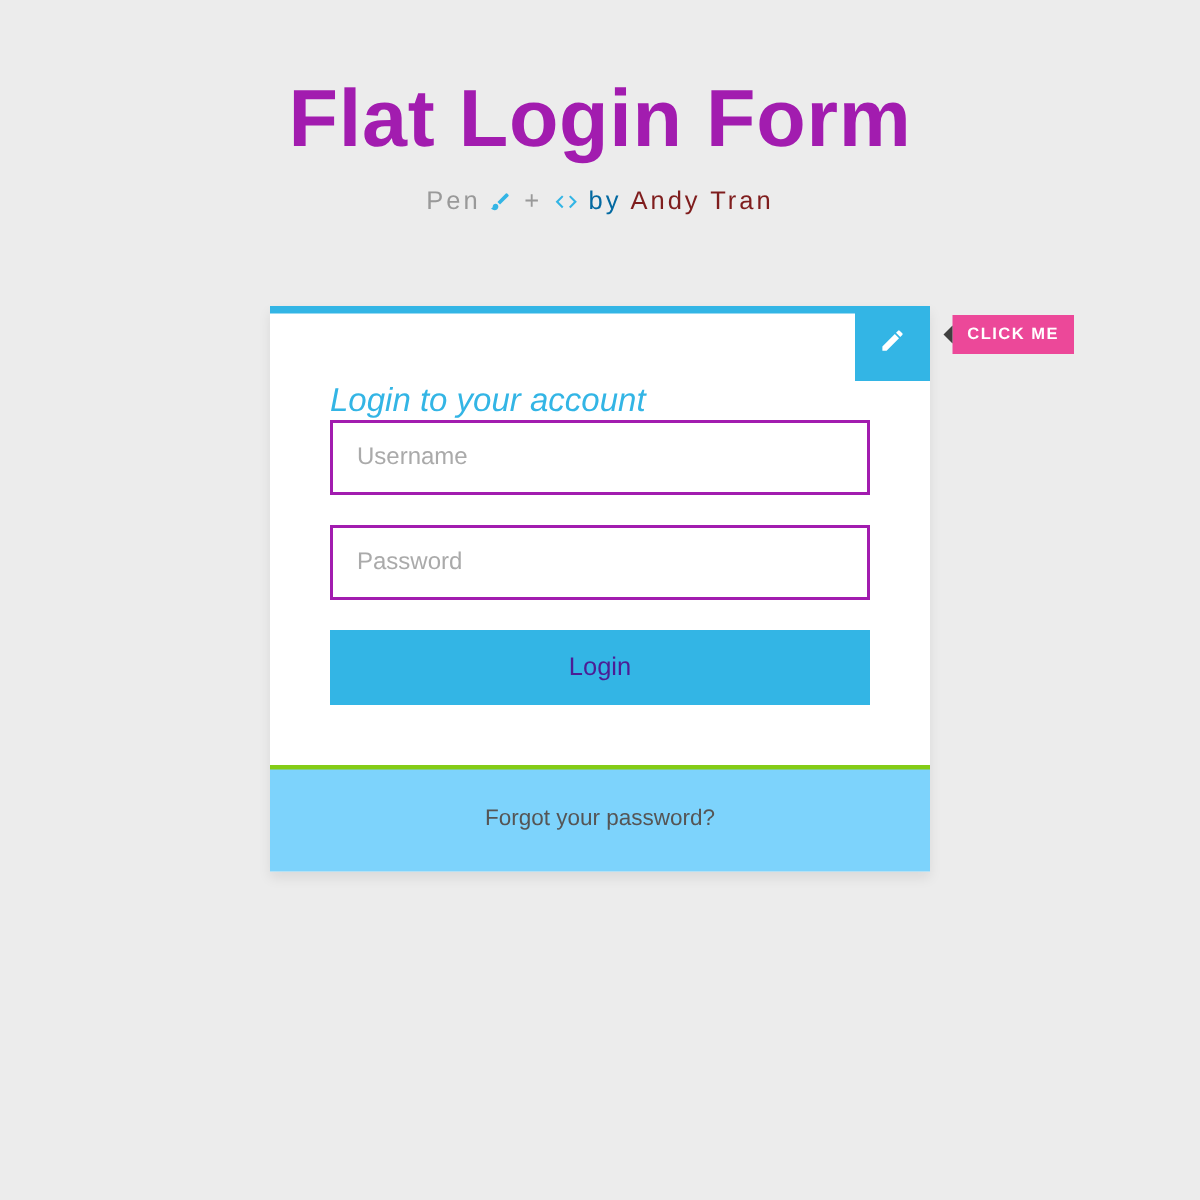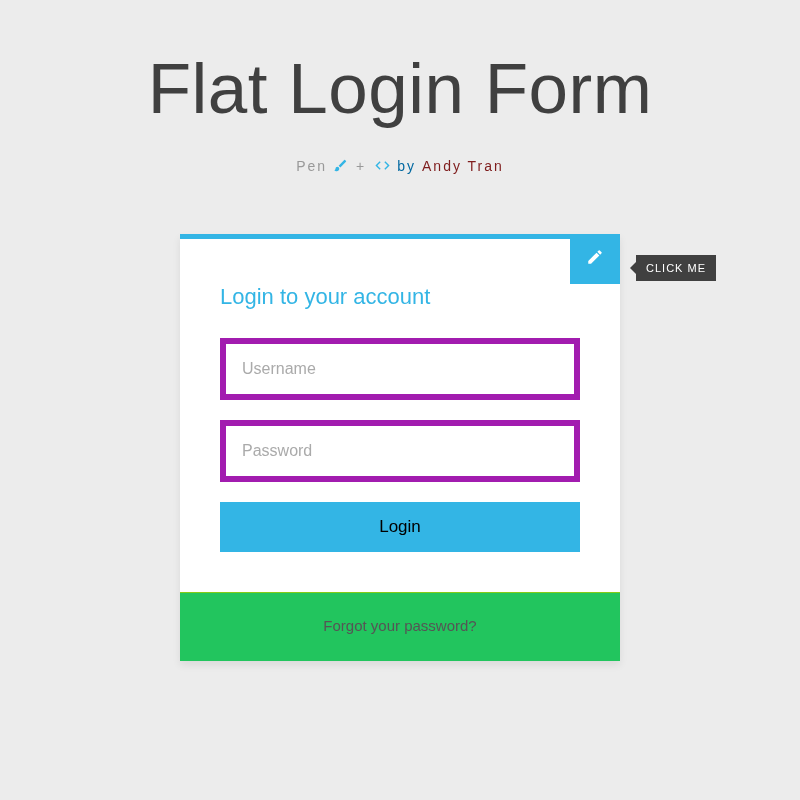--- a/index.html
+++ b/index.html
@@ -12,28 +12,28 @@
       height: 800px;
       background: #ececec;
       font-family: "Helvetica Neue", Helvetica, Arial, sans-serif;
       overflow: hidden;
     }
     .header {
       text-align: center;
       padding-top: 48px;
     }
     .page-title {
-      font-size: 71px;
-      font-weight: 400;
-      color: #404040;
+      font-size: 54px;
+      font-weight: 700;
+      color: #a21caf;
       letter-spacing: 0.5px;
     }
     .subtitle {
-      margin-top: 28px;
-      font-size: 14px;
+      margin-top: 14px;
+      font-size: 17px;
       color: #999;
       letter-spacing: 2px;
       display: flex;
       align-items: center;
       justify-content: center;
       gap: 6px;
     }
     .subtitle .icon-brush svg,
     .subtitle .icon-code svg {
       display: block;
@@ -72,79 +72,79 @@
       display: flex;
       align-items: center;
       justify-content: center;
       cursor: pointer;
     }
     .toggle svg {
       fill: #fff;
     }
     .tooltip {
       position: absolute;
-      top: 21px;
+      top: 6px;
       right: -96px;
-      background: #404040;
+      background: #ec4899;
       color: #fff;
       font-size: 11px;
-      font-weight: 400;
+      font-weight: 700;
       letter-spacing: 1px;
       padding: 7px 10px;
     }
     .tooltip::before {
       content: "";
       position: absolute;
       left: -6px;
       top: 50%;
       transform: translateY(-50%);
       border: 6px solid transparent;
       border-right-color: #3f3f3f;
       border-left: none;
     }
     .card-body {
       padding: 45px 40px 40px 40px;
     }
     .form-title {
       font-size: 22px;
       font-weight: 400;
       color: #33b5e5;
-      margin-bottom: 28px;
+      font-style: italic;
     }
     .field {
       width: 100%;
-      height: 62px;
-      border: 6px solid #a21caf;
+      height: 50px;
+      border: 2px solid #a21caf;
       background: #fff;
       padding: 0 16px;
       font-size: 16px;
       color: #666;
       margin-bottom: 20px;
       outline: none;
       font-family: inherit;
     }
     .field::placeholder {
       color: #aaa;
     }
     .login-btn {
       width: 100%;
       height: 50px;
       background: #33b5e5;
-      color: #000000;
+      color: #4c1d95;
       border: none;
       font-size: 17px;
       font-weight: 400;
       cursor: pointer;
       font-family: inherit;
     }
     .card-footer {
-      background: #22c55e;
+      background: #7dd3fc;
       text-align: center;
       padding: 24px 0 26px;
-      border-top: 1px solid #84cc16;
+      border-top: 3px solid #84cc16;
     }
     .forgot {
       color: #555;
       font-size: 15px;
       text-decoration: none;
       cursor: pointer;
     }
   </style>
 </head>
 <body>

